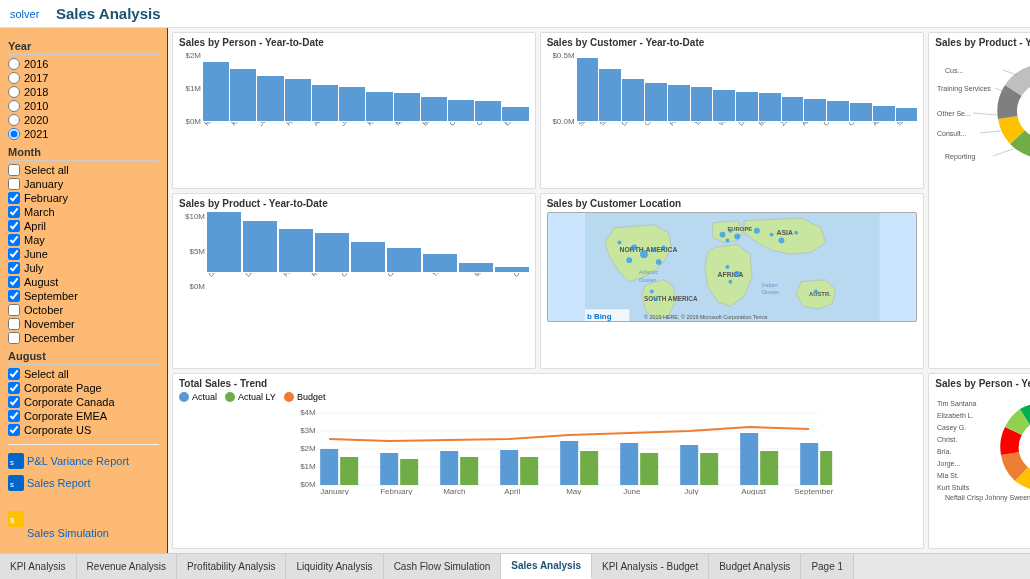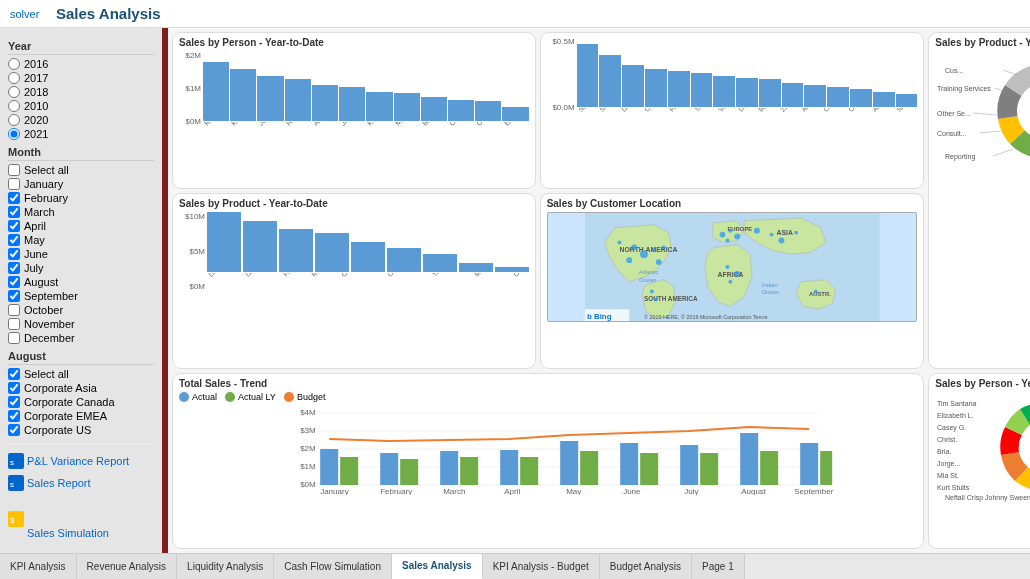--- a/index.html
+++ b/index.html
@@ -9,31 +9,31 @@
     
     
     .header { display: flex; align-items: center; padding: 4px 10px; background: #fff; border-bottom: 1px solid #ddd; height: 28px; }
     .header-logo { display: flex; align-items: center; gap: 4px; }
     .header-title { font-size: 15px; font-weight: 600; color: #1a5276; margin-left: 6px; }
     
     
     .main-area { display: flex; flex: 1; overflow: hidden; }
     
     
-    .sidebar { width: 168px; min-width: 168px; background: #e5e5e5; border-right: 6px solid #7f1d1d; padding: 6px 8px; overflow-y: auto; font-size: 11px; }
+    .sidebar { width: 168px; min-width: 168px; background: #fdba74; border-right: 1px solid #7f1d1d; padding: 6px 8px; overflow-y: auto; font-size: 11px; }
     .sidebar-section-title { font-weight: 600; color: #333; margin-top: 6px; margin-bottom: 3px; border-bottom: 1px solid #ccc; padding-bottom: 2px; }
     .radio-item, .checkbox-item { display: flex; align-items: center; gap: 4px; margin: 2px 0; cursor: pointer; }
     .radio-item input, .checkbox-item input { margin: 0; width: 12px; height: 12px; }
     .sidebar-link { display: flex; align-items: center; gap: 4px; color: #0066cc; text-decoration: underline; cursor: pointer; margin: 4px 0; font-size: 11px; }
     .solver-badge { display: flex; align-items: center; gap: 3px; margin: 2px 0; }
     
     
     .content-area { flex: 1; display: grid; grid-template-columns: 1fr 1fr 1fr; grid-template-rows: auto auto auto; gap: 4px; padding: 4px; overflow: hidden; background: #f5f5f5; }
     
-    .chart-panel { background: #fff; border: 1px solid #ddd; border-radius: 9px; padding: 4px 6px; position: relative; }
+    .chart-panel { background: #fff; border: 1px solid #ddd; border-radius: 2px; padding: 4px 6px; position: relative; }
     .chart-title { font-size: 10px; font-weight: 600; color: #333; margin-bottom: 3px; }
     
     
     .tabs-bar { display: flex; background: #e8e8e8; border-top: 1px solid #ccc; height: 26px; overflow: hidden; }
     .tab { padding: 4px 10px; font-size: 10px; cursor: pointer; border-right: 1px solid #ccc; display: flex; align-items: center; white-space: nowrap; color: #333; background: #e0e0e0; }
     .tab.active { background: #fff; font-weight: 600; color: #1a5276; border-bottom: 2px solid #fff; }
     
     
     .map-container { height: 120px; background: #cce5ff; border: 1px solid #aaa; border-radius: 2px; position: relative; overflow: hidden; }
     .trend-legend { display: flex; gap: 8px; font-size: 9px; margin-bottom: 3px; }
@@ -147,21 +147,21 @@
           <span>December</span>
         </div>
 
       <div class="sidebar-section-title">August</div>
       <div class="checkbox-item">
           <input type="checkbox" checked="" style=""> 
           <span>Select all</span>
         </div>
       <div class="checkbox-item">
           <input type="checkbox" checked="" style=""> 
-          <span>Corporate Asia</span>
+          <span>Corporate Page</span>
         </div>
       <div class="checkbox-item">
           <input type="checkbox" checked="" style=""> 
           <span>Corporate Canada</span>
         </div>
       <div class="checkbox-item">
           <input type="checkbox" checked="" style=""> 
           <span>Corporate EMEA</span>
         </div>
       <div class="checkbox-item">
@@ -231,20 +231,21 @@
               <div style="flex:1;font-size:7px;color:#666;transform:rotate(-45deg);transform-origin:top left;white-space:nowrap;">Brian</div>
               <div style="flex:1;font-size:7px;color:#666;transform:rotate(-45deg);transform-origin:top left;white-space:nowrap;">Christie</div>
               <div style="flex:1;font-size:7px;color:#666;transform:rotate(-45deg);transform-origin:top left;white-space:nowrap;">Casey</div>
               <div style="flex:1;font-size:7px;color:#666;transform:rotate(-45deg);transform-origin:top left;white-space:nowrap;">Elizabe.</div>
             </div>
           </div>
         </div>
       </div>
 
       <div class="chart-panel panel-top-mid">
+        <div class="chart-title">Sales by Customer  - Year-to-Date</div>
         <div style="display:flex;">
           <div style="display:flex;flex-direction:column;justify-content:space-between;font-size:8px;color:#666;height:75px;margin-right:2px;text-align:right;min-width:28px;">
             <span>$0.5M</span>
             <span>$0.0M</span>
           </div>
           <div style="flex:1;display:flex;flex-direction:column;">
             <div style="display:flex;align-items:flex-end;gap:1px;height:70px;">
               <div style="flex:1;background:#5b9bd5;height:90%;"></div>
               <div style="flex:1;background:#5b9bd5;height:75%;"></div>
               <div style="flex:1;background:#5b9bd5;height:60%;"></div>
@@ -524,20 +525,21 @@
             <text x="155" y="95" font-size="7" fill="#555">Aria Halner</text>
           </svg>
         </div>
       </div>
     </div>
   </div>
 
   <div class="tabs-bar">
     <div class="tab">KPI Analysis</div>
     <div class="tab">Revenue Analysis</div>
+    <div class="tab">Profitability Analysis</div>
     <div class="tab">Liquidity Analysis</div>
     <div class="tab">Cash Flow Simulation</div>
     <div class="tab active">Sales Analysis</div>
     <div class="tab">KPI Analysis - Budget</div>
     <div class="tab">Budget Analysis</div>
     <div class="tab">Page 1</div>
   </div>
 </div>
 
 </body></html>

